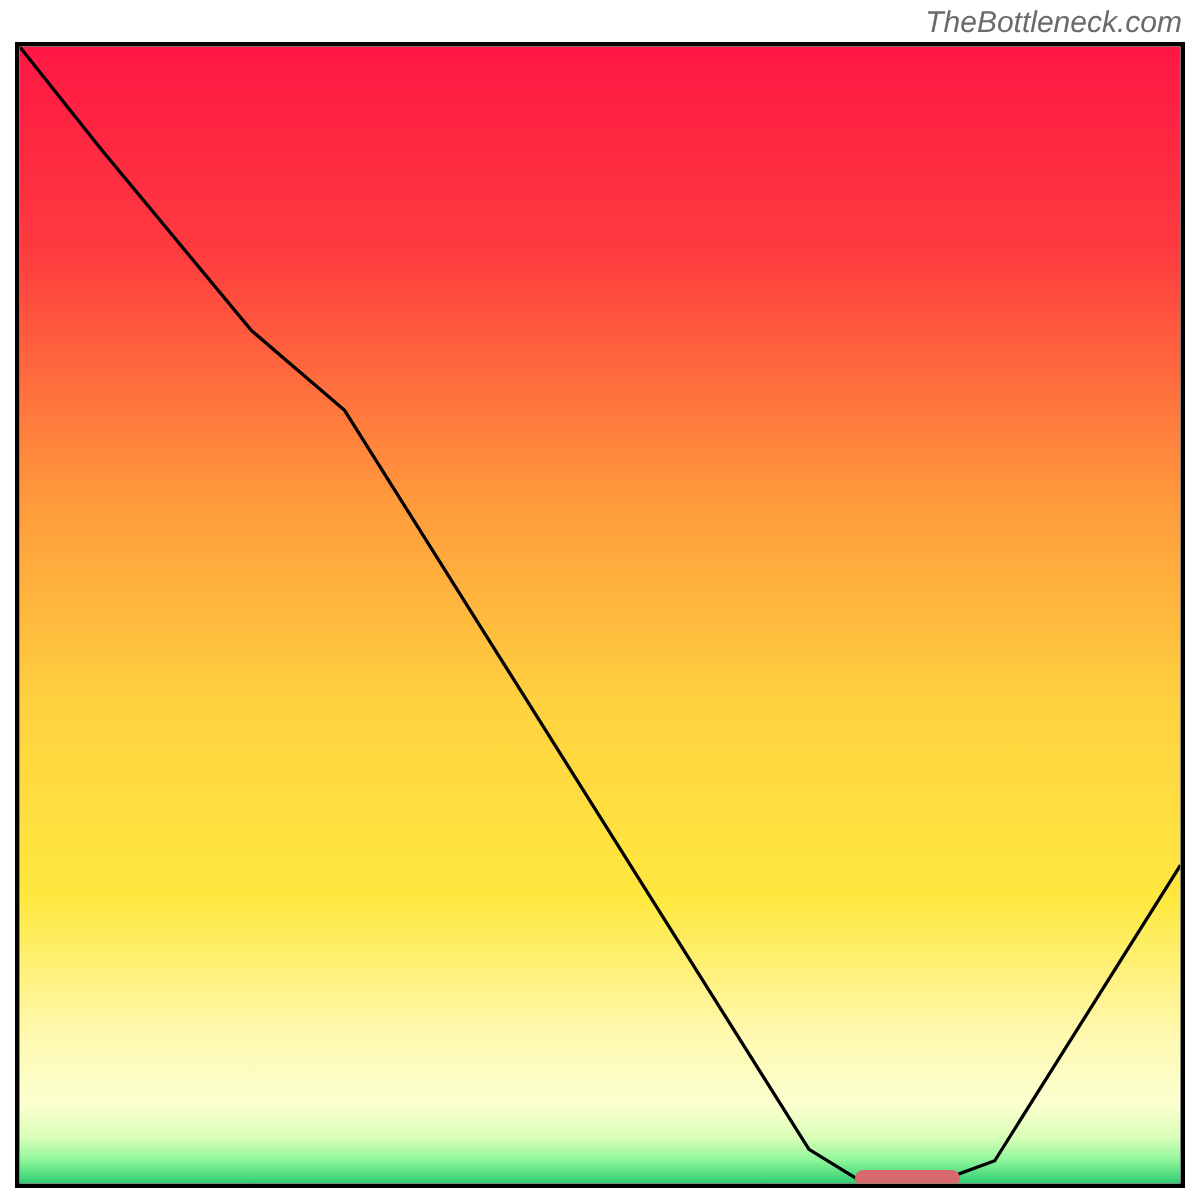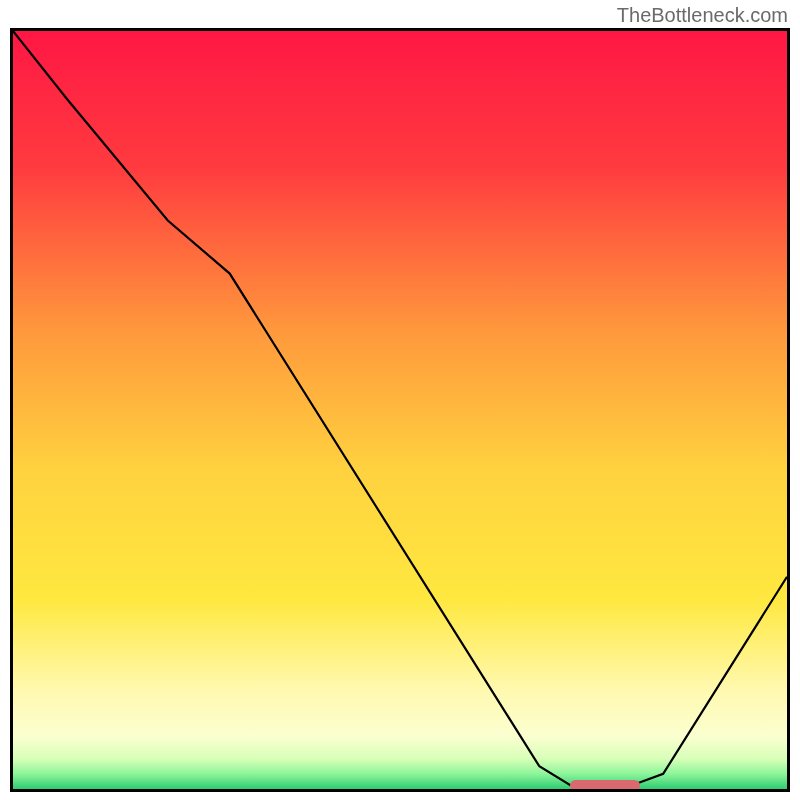--- a/index.html
+++ b/index.html
@@ -12,20 +12,21 @@
     overflow: hidden;
   }
   .watermark {
     position: absolute;
     top: 4px;
     right: 12px;
     font-size: 20px;
     color: #6a6a6a;
     font-weight: normal;
     z-index: 10;
+    font-style: italic;
   }
   .frame {
     position: absolute;
     top: 28px;
     left: 10px;
     width: 780px;
     height: 764px;
     border: 3px solid #000;
   }
   .plot-area {

